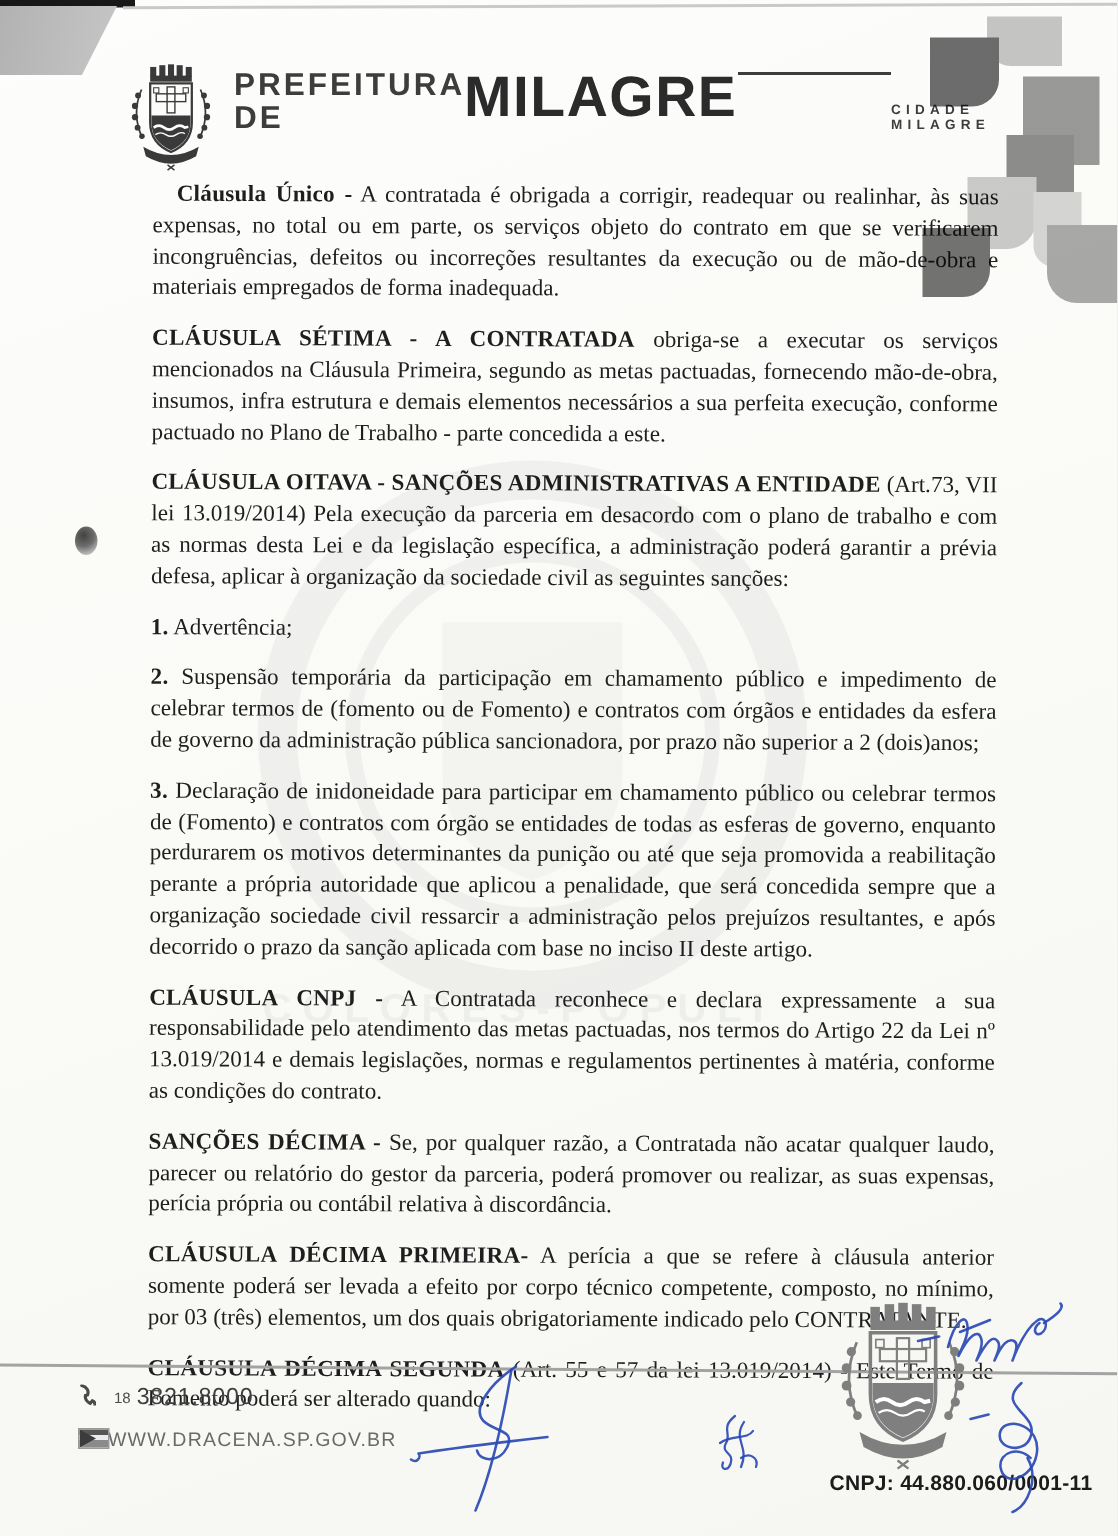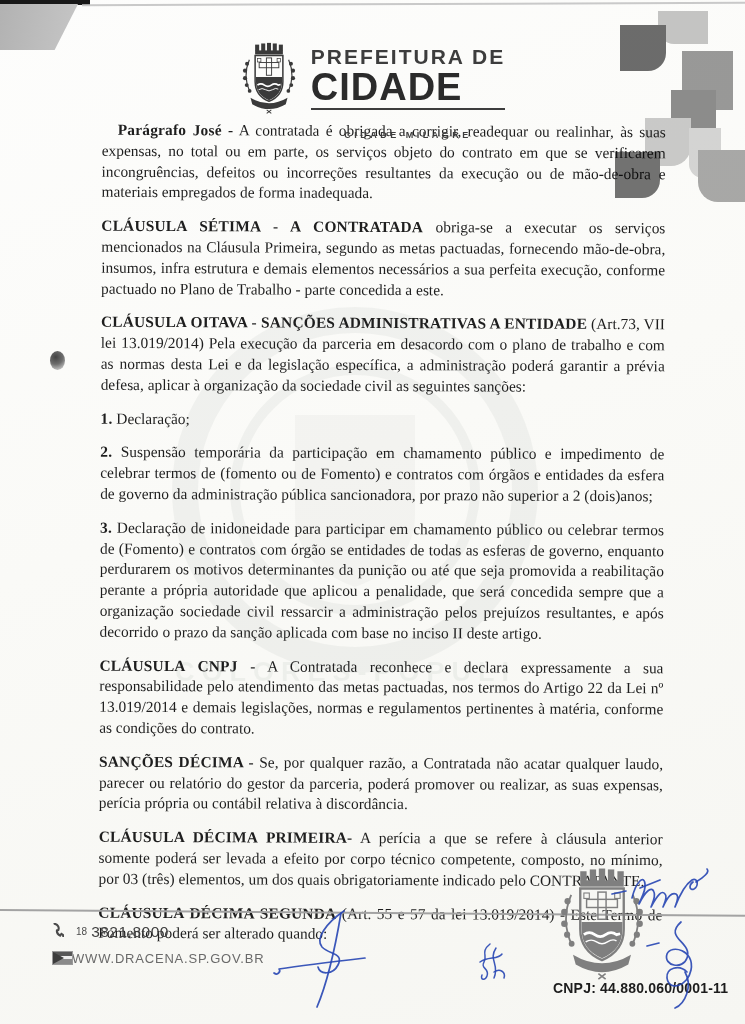--- a/index.html
+++ b/index.html
@@ -24,21 +24,21 @@
   .sq2{left:620px;top:25px;width:46px;height:46px;background:#6d6d6d;border-radius:0 0 18px 0;}
   .sq3{left:682px;top:51px;width:51px;height:59px;background:#9b9b9b;border-radius:0 0 0 20px;}
   .sq4{left:671px;top:90px;width:45px;height:49px;background:#8e8e8e;border-radius:0 0 0 18px;}
   .sq5{left:645px;top:118px;width:46px;height:48px;background:#cdcdcd;border-radius:0 0 20px 0;}
   .sq6{left:689px;top:128px;width:32px;height:50px;background:#d8d8d8;border-radius:0 0 0 14px;}
   .sq7{left:615px;top:152px;width:45px;height:46px;background:#747474;border-radius:0 0 18px 0;}
   .sq8{left:698px;top:150px;width:47px;height:52px;background:#ababab;border-radius:0 0 0 20px;}
   
   .letterhead{position:absolute;top:40px;left:0;width:745px;display:flex;justify-content:center;align-items:flex-start;gap:13px;z-index:3;}
   .crest{color:#3a3a3a;}
-  .lh-text{display:flex;flex-direction:column;align-items:flex-start;padding-top:6px;font-family:"Liberation Sans",sans-serif;}
+  .lh-text{display:flex;align-items:flex-start;padding-top:6px;font-family:"Liberation Sans",sans-serif;}
   .lh-line1{font-size:21px;font-weight:600;letter-spacing:2px;color:#3d3d3d;line-height:22px;}
   .lh-line2{font-size:38px;font-weight:800;letter-spacing:1px;color:#2b2b2b;line-height:38px;}
   .lh-rule{width:100%;height:2px;background:#3d3d3d;margin-top:2px;}
   .lh-tag{align-self:center;font-size:9px;font-weight:700;letter-spacing:3.5px;color:#3d3d3d;margin-top:20px;}
   
   .watermark{position:absolute;left:135px;top:295px;width:440px;height:430px;opacity:0.055;z-index:1;color:#4a5a50;}
   .wm-text{position:absolute;left:40px;top:362px;width:360px;text-align:left;
     font-family:"Liberation Sans",sans-serif;font-weight:800;font-size:27px;letter-spacing:7px;color:#3c5a48;}
   
   .doc{position:absolute;top:121px;left:100px;width:564px;z-index:2;
@@ -130,42 +130,42 @@
     </svg>
     <div class="wm-text">COLORES-POPULI</div>
   </div>
 
   <div class="letterhead">
     <svg class="crest" width="58" height="74" viewBox="0 0 100 128">
       <use href="#crest-def"></use>
     </svg>
     <div class="lh-text">
       <div class="lh-line1">PREFEITURA DE</div>
-      <div class="lh-line2">CIDADE</div>
+      <div class="lh-line2">MILAGRE</div>
       <div class="lh-rule"></div>
       <div class="lh-tag">CIDADE MILAGRE</div>
     </div>
   </div>
 
   <div class="doc">
     <p class="indent">
-      <b>Parágrafo José -</b>
+      <b>Cláusula Único -</b>
       <span>A contratada é obrigada a corrigir, readequar ou realinhar, às suas expensas, no total ou em parte, os serviços objeto do contrato em que se verificarem incongruências, defeitos ou incorreções resultantes da execução ou de mão-de-obra e materiais empregados de forma inadequada.</span>
     </p>
     <p>
       <b>CLÁUSULA SÉTIMA - A CONTRATADA</b>
       <span>obriga-se a executar os serviços mencionados na Cláusula Primeira, segundo as metas pactuadas, fornecendo mão-de-obra, insumos, infra estrutura e demais elementos necessários a sua perfeita execução, conforme pactuado no Plano de Trabalho - parte concedida a este.</span>
     </p>
     <p>
       <b>CLÁUSULA OITAVA - SANÇÕES ADMINISTRATIVAS A ENTIDADE</b>
       <span>(Art.73, VII lei 13.019/2014) Pela execução da parceria em desacordo com o plano de trabalho e com as normas desta Lei e da legislação específica, a administração poderá garantir a prévia defesa, aplicar à organização da sociedade civil as seguintes sanções:</span>
     </p>
     <p>
       <b>1.</b>
-      <span>Declaração;</span>
+      <span>Advertência;</span>
     </p>
     <p>
       <b>2.</b>
       <span>Suspensão temporária da participação em chamamento público e impedimento de celebrar termos de (fomento ou de Fomento) e contratos com órgãos e entidades da esfera de governo da administração pública sancionadora, por prazo não superior a 2 (dois)anos;</span>
     </p>
     <p>
       <b>3.</b>
       <span>Declaração de inidoneidade para participar em chamamento público ou celebrar termos de (Fomento) e contratos com órgão se entidades de todas as esferas de governo, enquanto perdurarem os motivos determinantes da punição ou até que seja promovida a reabilitação perante a própria autoridade que aplicou a penalidade, que será concedida sempre que a organização sociedade civil ressarcir a administração pelos prejuízos resultantes, e após decorrido o prazo da sanção aplicada com base no inciso II deste artigo.</span>
     </p>
     <p>

